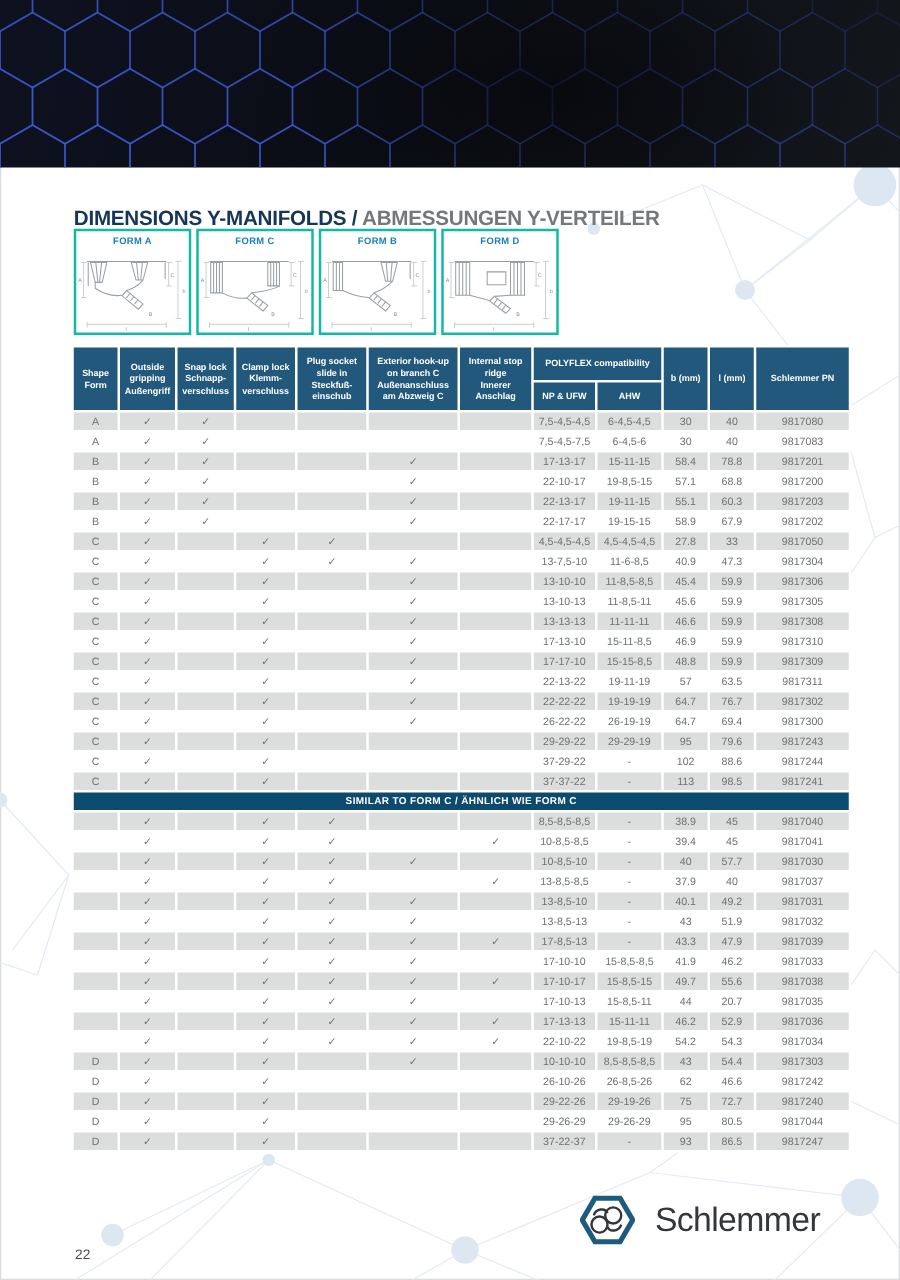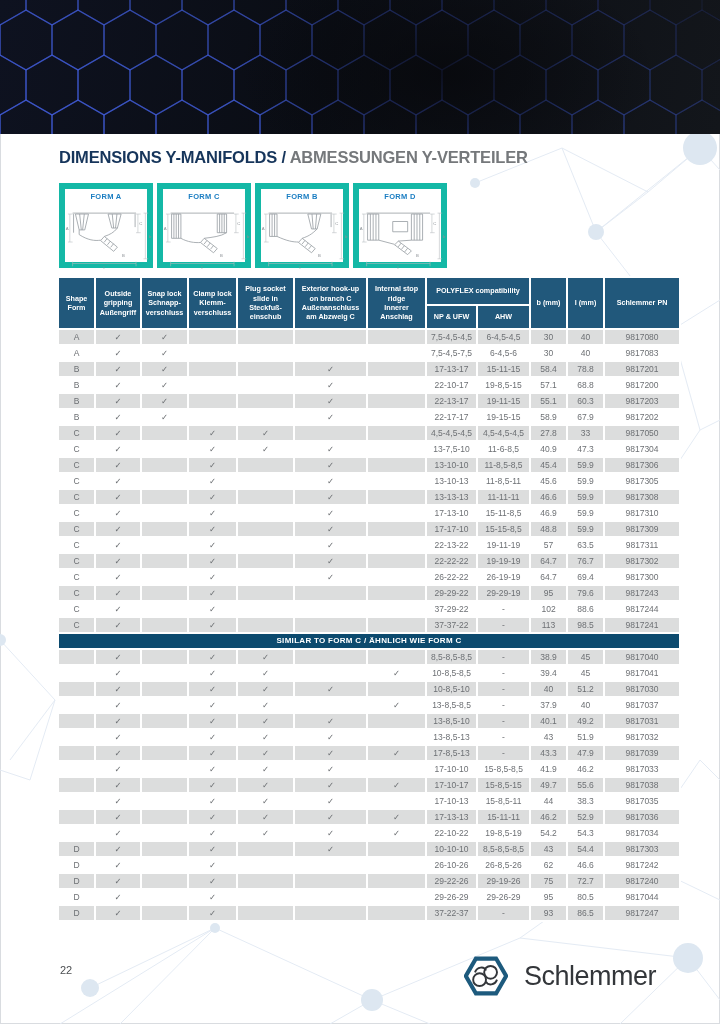--- a/index.html
+++ b/index.html
@@ -5,42 +5,42 @@
   html,body{margin:0;padding:0;background:#fff;}
   body{font-family:"Liberation Sans",sans-serif;}
   .page{position:relative;width:720px;height:1024px;background:#fff;overflow:hidden;
         box-shadow:inset 0 0 0 1px #d9dce0;}
   .bg-net{position:absolute;left:0;top:0;z-index:0;}
   .hex-banner{position:absolute;top:0;left:0;width:720px;height:134px;z-index:1;overflow:hidden;
         background:linear-gradient(100deg,#0e1220 0%,#0a0d14 45%,#13161b 100%);}
   .hex-banner svg{position:absolute;left:0;top:0;}
   .hex-banner::after{content:"";position:absolute;inset:0;
         background:radial-gradient(ellipse 300px 170px at 62% 55%,rgba(7,8,12,.8),rgba(7,8,12,0) 70%);}
-  .title{position:absolute;top:148px;left:59px;z-index:1;font-size:16.5px;font-weight:bold;
+  .title{position:absolute;top:166px;left:59px;z-index:1;font-size:16.5px;font-weight:bold;
         letter-spacing:-.2px;white-space:nowrap;}
   .title .en{color:#16355b;}
   .title .de{color:#75787b;}
   .forms{position:absolute;top:183px;left:59px;z-index:1;display:flex;gap:4px;}
-  .form-box{width:94px;height:85px;border:6px solid #14b8a6;background:#fff;box-sizing:border-box;
+  .form-box{width:94px;height:85px;border:2px solid #14b8a6;background:#fff;box-sizing:border-box;
         text-align:center;}
   .form-label{font-size:7.5px;font-weight:bold;color:#1a7dc2;margin-top:3px;letter-spacing:.3px;}
   .form-svg{display:block;margin:0 auto;}
   table.dim{position:absolute;top:276px;left:57px;z-index:1;width:624px;table-layout:fixed;
         border-collapse:separate;border-spacing:2px;background:#fff;}
   table.dim th{background:#21587b;color:#fff;font-size:7.2px;font-weight:bold;white-space:pre-line;
         padding:0 1px;line-height:1.3;vertical-align:middle;text-align:center;}
   tr.h1 th{height:26px;}
   tr.h2 th{height:22px;}
   table.dim td{height:14px;padding:0;text-align:center;vertical-align:middle;font-size:8.5px;
         color:#6d7074;line-height:1;overflow:hidden;white-space:nowrap;}
   tr.shade td{background:#dcdddd;}
   tr.plain td{background:#ffffff;}
   td.chk{font-size:9px;color:#4e5154;}
   tr.divider-row td{background:#0c4a6e;color:#fff;font-weight:bold;font-size:8px;letter-spacing:.3px;}
-  .footer-num{position:absolute;left:60px;top:964px;z-index:1;font-size:11px;color:#4b4e51;}
+  .footer-num{position:absolute;left:60px;top:998px;z-index:1;font-size:11px;color:#4b4e51;}
   .logo{position:absolute;top:952px;left:0;width:656px;z-index:1;display:flex;align-items:center;
         justify-content:flex-end;gap:16px;}
   .logo-text{font-size:27px;color:#33363a;letter-spacing:-.5px;}
 </style>
 </head>
 <body>
 
 <div class="page">
 
   <svg class="bg-net" width="720" height="1024">
@@ -615,21 +615,21 @@
           <td></td>
           <td class="chk">✓</td>
           <td></td>
           <td class="chk">✓</td>
           <td class="chk">✓</td>
           <td class="chk">✓</td>
           <td></td>
           <td>10-8,5-10</td>
           <td>-</td>
           <td>40</td>
-          <td>51.2</td>
+          <td>57.7</td>
           <td>9817030</td>
         </tr>
         <tr class="plain">
           <td></td>
           <td class="chk">✓</td>
           <td></td>
           <td class="chk">✓</td>
           <td class="chk">✓</td>
           <td></td>
           <td class="chk">✓</td>
@@ -713,21 +713,21 @@
           <td></td>
           <td class="chk">✓</td>
           <td></td>
           <td class="chk">✓</td>
           <td class="chk">✓</td>
           <td class="chk">✓</td>
           <td></td>
           <td>17-10-13</td>
           <td>15-8,5-11</td>
           <td>44</td>
-          <td>38.3</td>
+          <td>20.7</td>
           <td>9817035</td>
         </tr>
         <tr class="shade">
           <td></td>
           <td class="chk">✓</td>
           <td></td>
           <td class="chk">✓</td>
           <td class="chk">✓</td>
           <td class="chk">✓</td>
           <td class="chk">✓</td>

